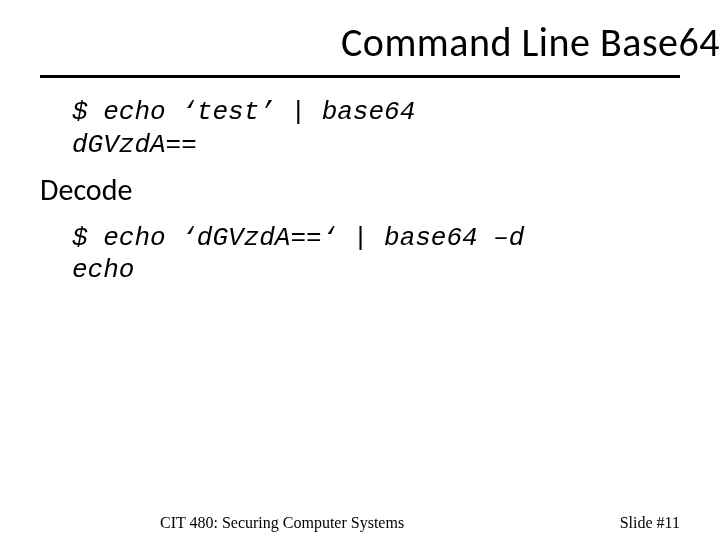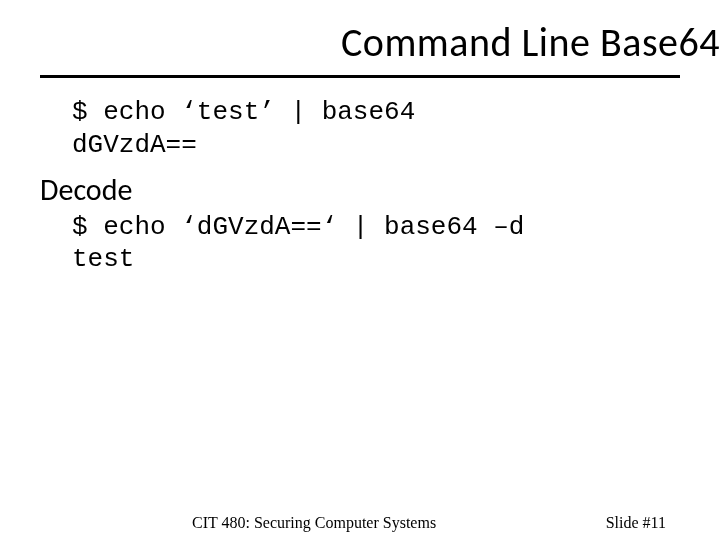--- a/index.html
+++ b/index.html
@@ -35,61 +35,61 @@
     line-height: 1.25;
   }
   .section-label {
     font-family: Calibri, "Segoe UI", Arial, sans-serif;
     font-size: 30px;
   }
   .code-block {
     font-family: Consolas, "Courier New", monospace;
     font-size: 26px;
     margin-left: 32px;
-    margin-top: 2px;
+    margin-top: 13px;
     margin-bottom: 10px;
     white-space: pre;
+    font-style: italic;
   }
   .footer {
     position: absolute;
     bottom: 22px;
     left: 0;
     right: 0;
     height: 22px;
-    margin-left: 32px;
   }
   .course {
     position: absolute;
     left: 160px;
     font-family: "Times New Roman", Times, serif;
     font-size: 16px;
   }
   .slidenum {
     position: absolute;
-    right: 54px;
+    right: 40px;
     font-family: "Times New Roman", Times, serif;
     font-size: 16px;
   }
 </style>
 </head>
 <body>
 
 <div class="slide">
 
   <div class="title">Command Line Base64</div>
   <hr class="rule">
 
   <div class="content">
 
     <div class="code-block"><span>$ echo ‘test’ | base64</span>
 <span>dGVzdA==</span></div>
 
     <div class="section-label">Decode</div>
     <div class="code-block"><span>$ echo ‘dGVzdA==‘ | base64 –d</span>
-<span>test</span></div>
+<span>echo</span></div>
 
   </div>
 
   <div class="footer">
     <div class="course">CIT 480: Securing Computer Systems</div>
     <div class="slidenum">Slide #11</div>
   </div>
 
 </div>
 

